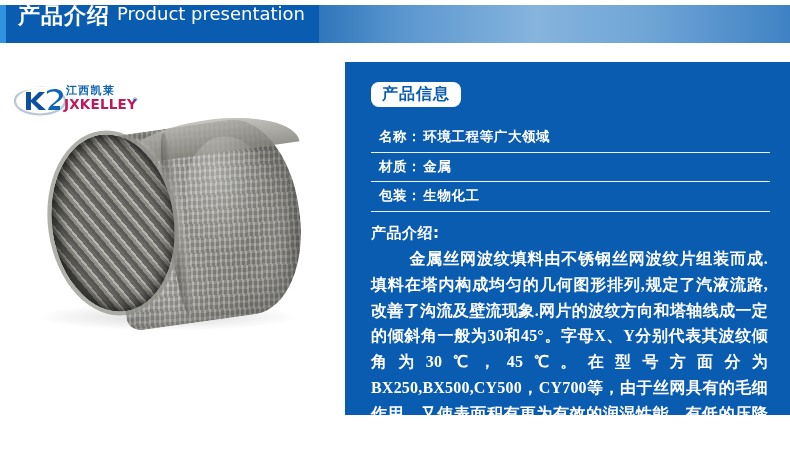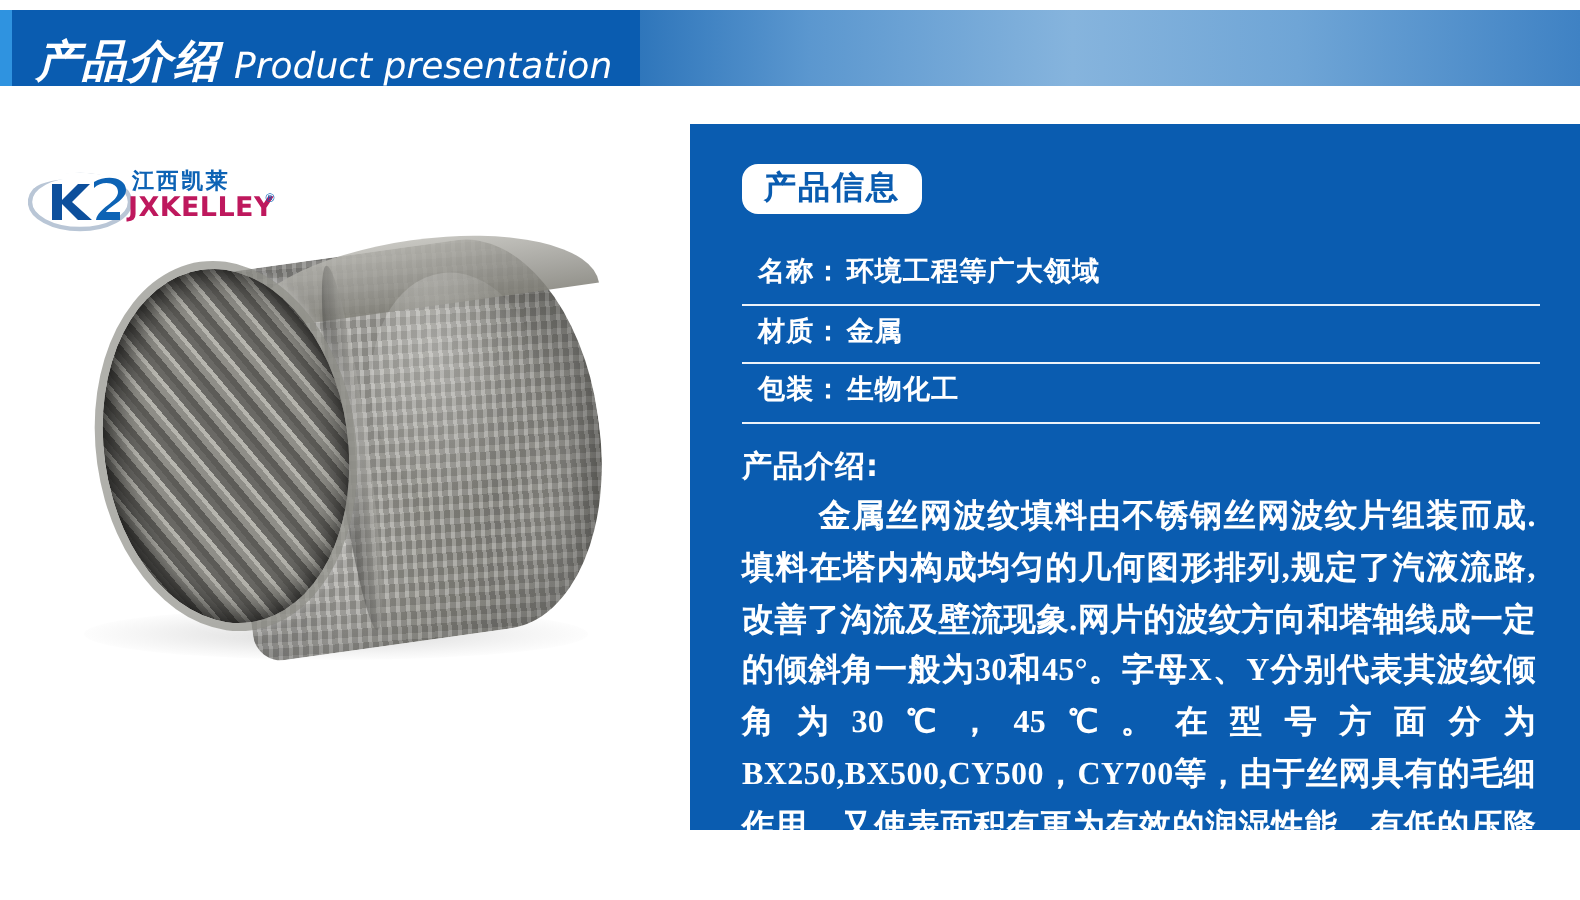--- a/index.html
+++ b/index.html
@@ -29,25 +29,24 @@
   .header-accent {
     width: 6px;
     height: 100%;
     background: #2f93e0;
     flex: 0 0 auto;
   }
   .header-solid {
     flex: 0 0 auto;
     background: #0a5cb0;
     display: flex;
-    align-items: flex-end;
+    align-items: flex-start;
     padding: 0 14px 0 12px;
     height: 100%;
     box-sizing: border-box;
-    font-style: italic;
   }
   .header-fade {
     flex: 1 1 auto;
     height: 100%;
     background: linear-gradient(to right,
         #2f76bb 0%,
         #5b97cf 18%,
         #86b4dd 46%,
         #6fa5d6 70%,
         #3f82c4 100%);

